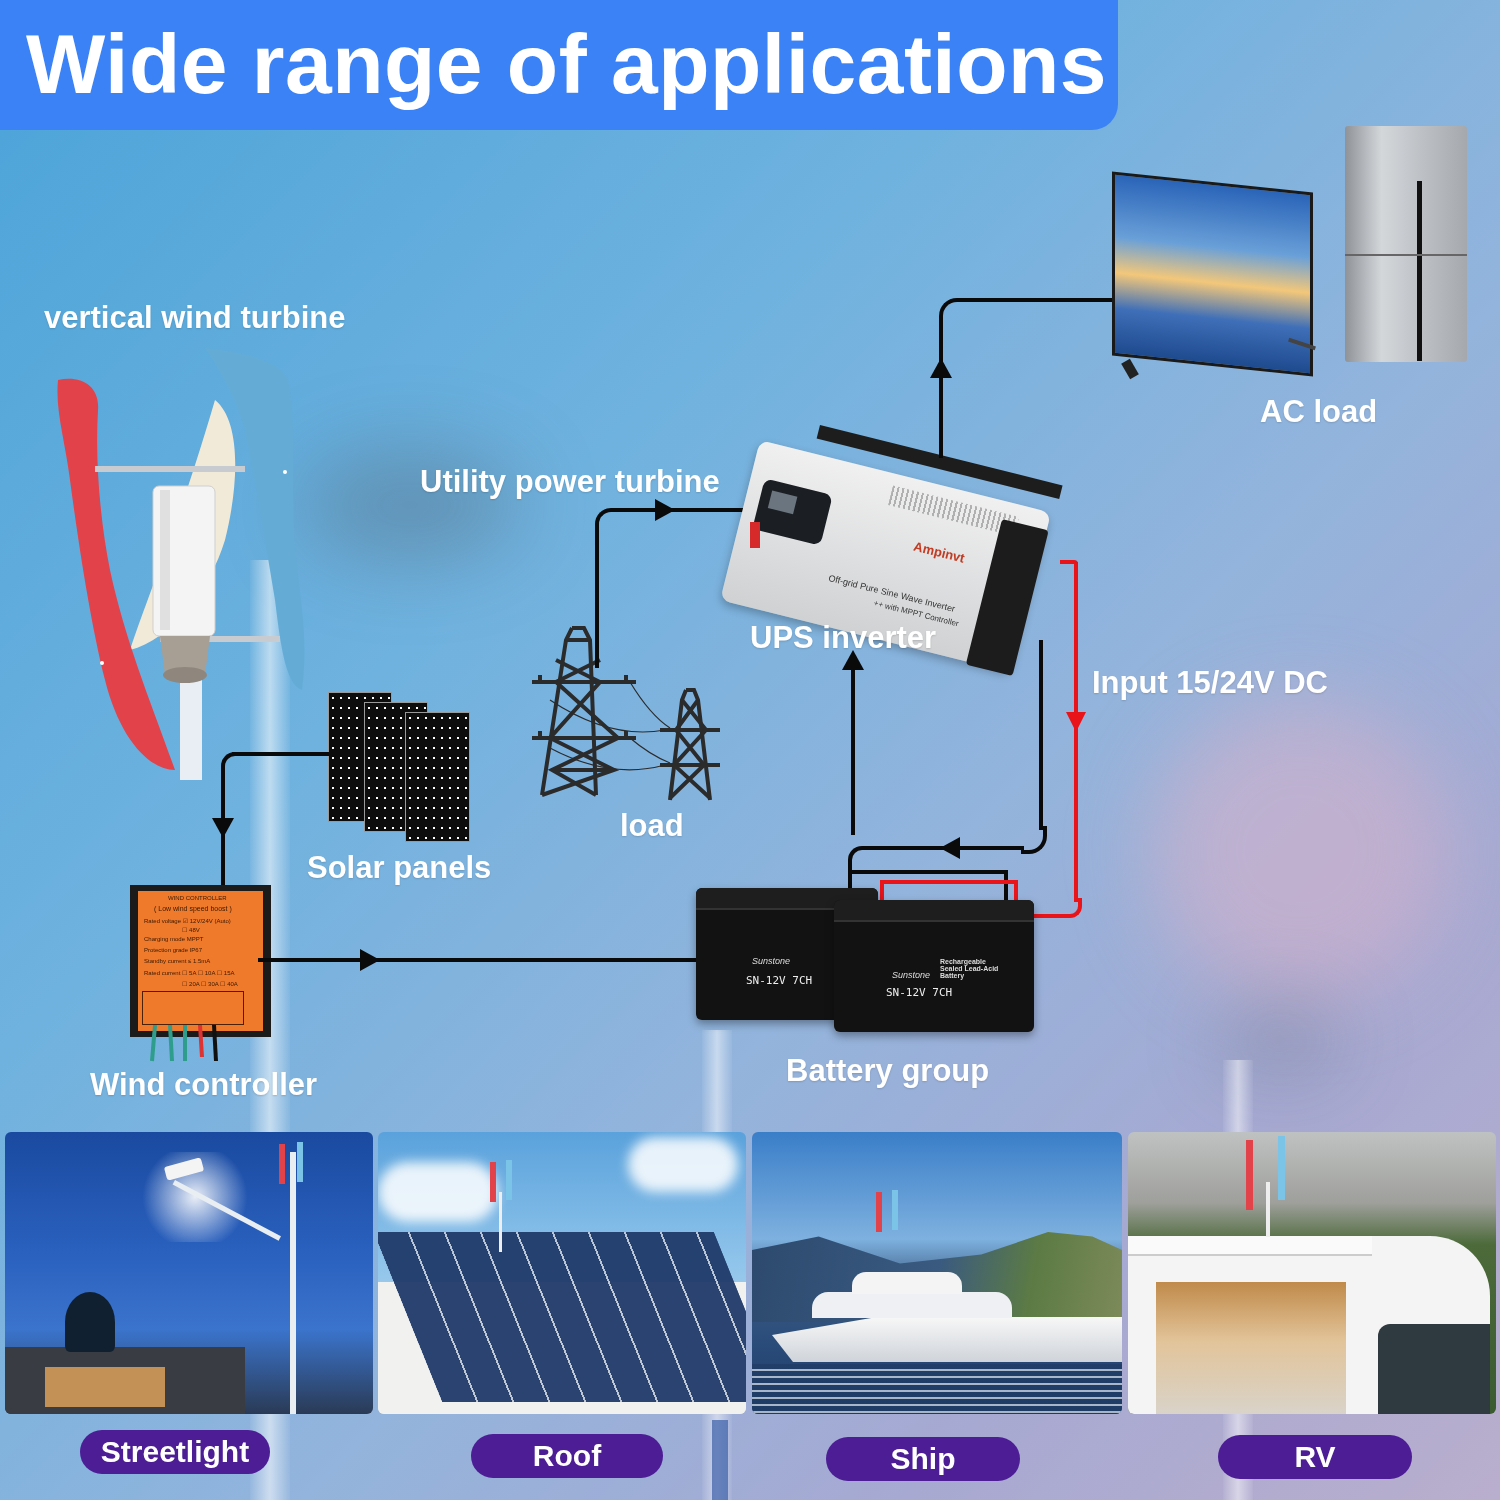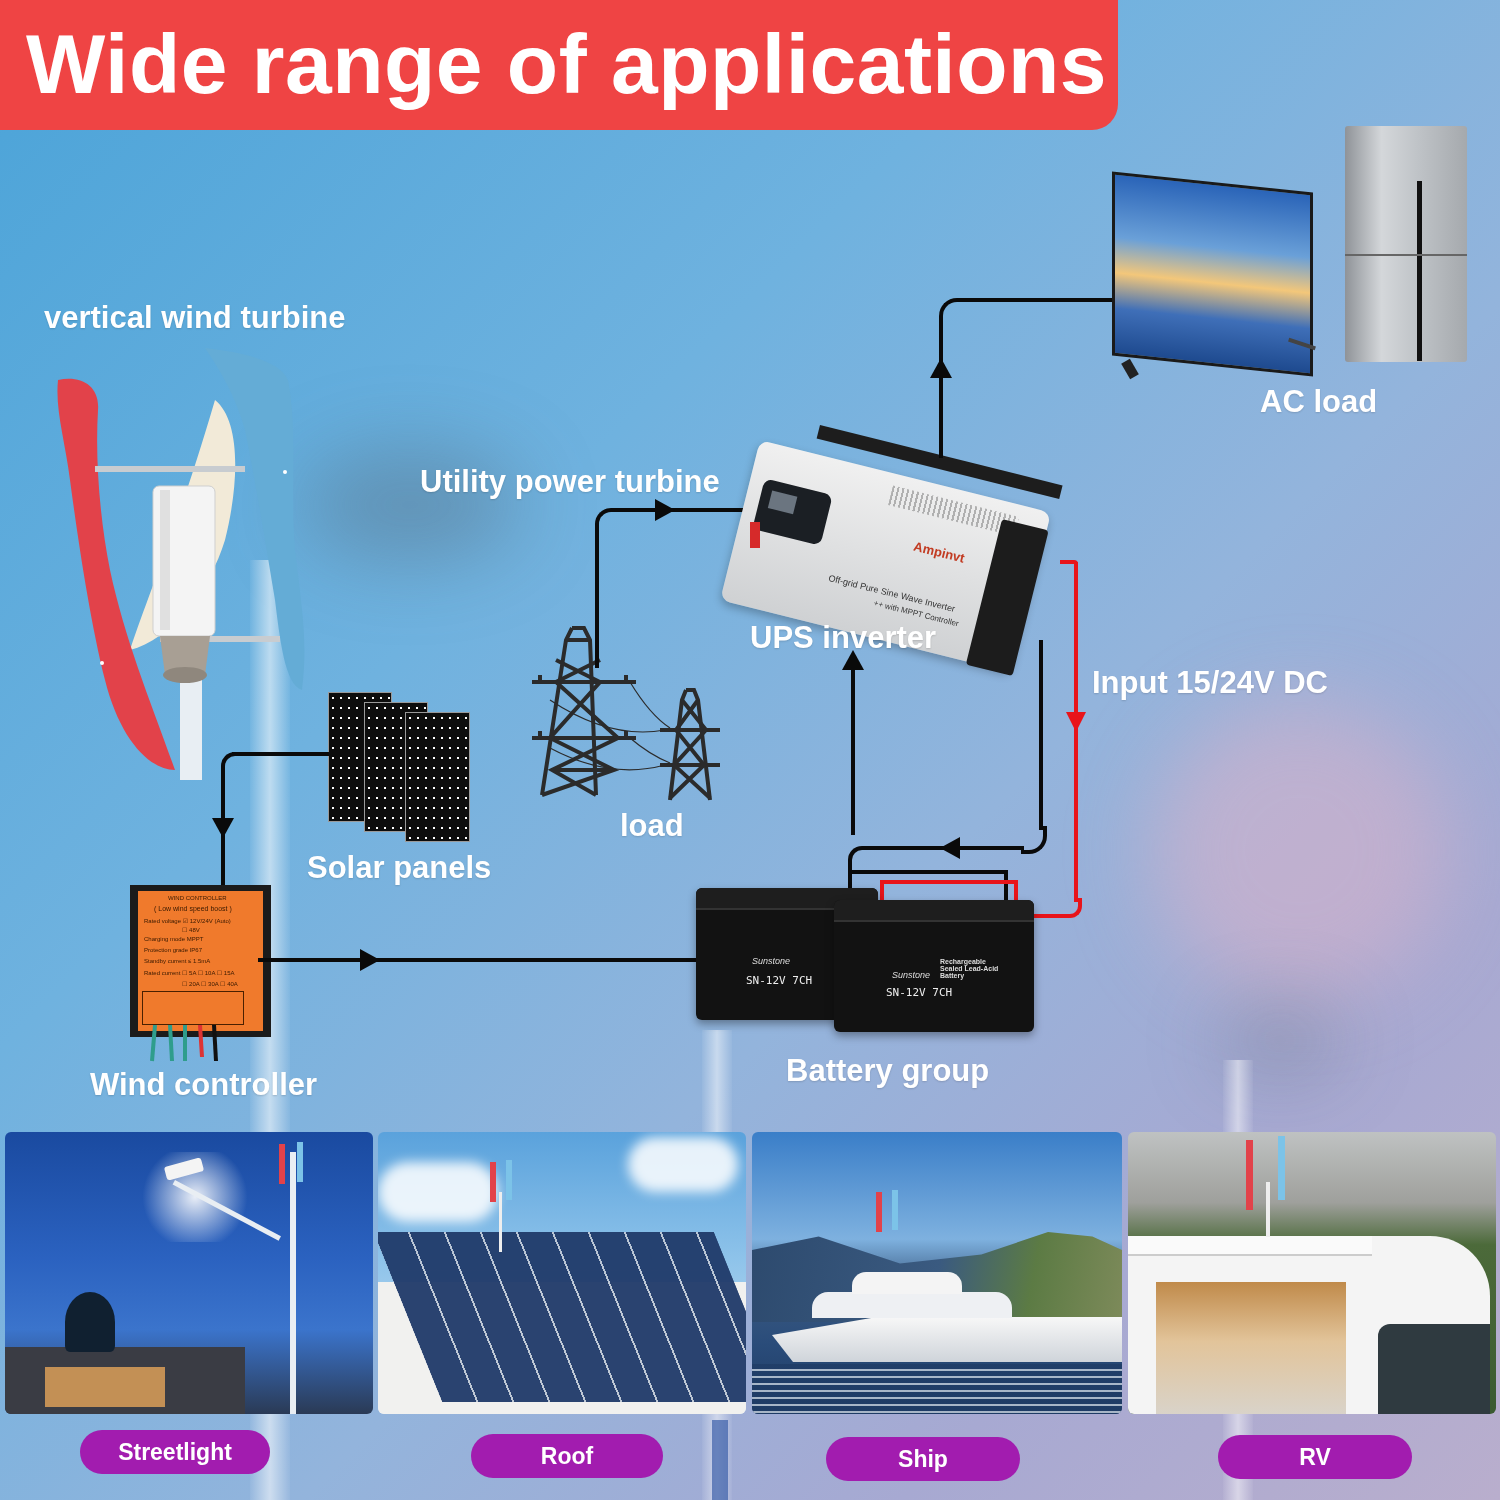--- a/index.html
+++ b/index.html
@@ -5,21 +5,21 @@
   html, body { margin:0; padding:0; }
   body {
     width:1500px; height:1500px; position:relative; overflow:hidden;
     font-family:"Liberation Sans", "DejaVu Sans", sans-serif;
     background: linear-gradient(135deg, #4aa3d8 0%, #6fb2df 35%, #93b4dc 60%, #a7a9d2 80%, #b9aecd 100%);
   }
   .bg-glow { position:absolute; border-radius:50%; filter:blur(40px); }
   .abs { position:absolute; }
   .banner {
     position:absolute; left:0; top:0; width:1118px; height:130px;
-    background:#ef4444; border-bottom-right-radius:26px;
+    background:#3b82f6; border-bottom-right-radius:26px;
   }
   .banner-title {
     position:absolute; left:26px; top:14px; color:#fff; font-weight:bold;
     font-size:84px; letter-spacing:0.5px; line-height:100px; white-space:nowrap;
   }
   .label { position:absolute; color:#fff; font-weight:bold; white-space:nowrap; text-shadow:0 1px 2px rgba(0,0,0,0.15); }
   .lbl-md { font-size:31px; }
   .wire { position:absolute; background:#0a0a0a; }
   .wire-red { position:absolute; background:#e8141a; }
   .arrow { position:absolute; width:0; height:0; }
@@ -50,22 +50,22 @@
   .wc-line { position:absolute; left:6px; color:#3a1a00; font-size:6px; white-space:nowrap; }
 
   
   .panel { position:absolute; background-color:#0d0d0d;
     background-image:radial-gradient(circle,#fff 0.9px,transparent 1.2px);
     background-size:8px 10px; border:1px solid #999; }
 
   
   .photo { position:absolute; top:1132px; height:282px; border-radius:6px; overflow:hidden; }
   .pill {
-    position:absolute; height:44px; border-radius:22px; background:#a21caf; color:#fff;
-    font-weight:bold; font-size:23px; display:flex; align-items:center; justify-content:center;
+    position:absolute; height:44px; border-radius:22px; background:#4c1d95; color:#fff;
+    font-weight:bold; font-size:30px; display:flex; align-items:center; justify-content:center;
   }
   
   .tv { position:absolute; left:1112px; top:182px; width:195px; height:178px;
     background:linear-gradient(180deg,#2a64b8 0%,#6aa0d8 35%,#f3c77a 55%,#3f6fb8 75%,#1e4a8f 100%);
     border:3px solid #1a1a1a; transform:skewY(6deg); }
   .fridge { position:absolute; left:1345px; top:126px; width:122px; height:236px;
     background:linear-gradient(90deg,#8f9398,#d4d7da 30%,#bfc3c7 60%,#a5a9ad);
     border-radius:3px; }
   .fridge::before { content:""; position:absolute; left:72px; top:55px; width:5px; height:180px; background:#111; }
   .fridge::after { content:""; position:absolute; left:0; right:0; top:128px; height:2px; background:#666; }
@@ -191,21 +191,21 @@
 
 <div class="wire" style="left:939px;top:318px;width:4px;height:140px;"></div>
 <div class="wire" style="left:939px;top:298px;width:22px;height:22px;border-radius:18px 0 0 0;background:transparent;border-left:4px solid #0a0a0a;border-top:4px solid #0a0a0a;"></div>
 <div class="wire" style="left:959px;top:298px;width:155px;height:4px;"></div>
 <div class="arrow" style="left:930px;top:358px;border-left:11px solid transparent;border-right:11px solid transparent;border-bottom:20px solid #0a0a0a;"></div>
 
 <div class="tv"></div>
 <div class="abs" style="left:1125px;top:360px;width:10px;height:18px;background:#222;transform:rotate(-30deg);"></div>
 <div class="abs" style="left:1288px;top:342px;width:28px;height:4px;background:#444;transform:rotate(18deg);"></div>
 <div class="fridge"></div>
-<div class="label lbl-md" style="left:1260px;top:384px;">AC load</div>
+<div class="label lbl-md" style="left:1260px;top:394px;">AC load</div>
 
 <div class="wire" style="left:851px;top:660px;width:4px;height:175px;"></div>
 <div class="arrow" style="left:842px;top:650px;border-left:11px solid transparent;border-right:11px solid transparent;border-bottom:20px solid #0a0a0a;"></div>
 
 <div class="wire" style="left:1039px;top:640px;width:4px;height:190px;"></div>
 <div class="wire" style="left:1021px;top:826px;width:22px;height:24px;border-radius:0 0 18px 0;background:transparent;border-right:4px solid #0a0a0a;border-bottom:4px solid #0a0a0a;"></div>
 <div class="wire" style="left:866px;top:846px;width:158px;height:4px;"></div>
 <div class="wire" style="left:848px;top:846px;width:20px;height:20px;border-radius:14px 0 0 0;background:transparent;border-left:4px solid #0a0a0a;border-top:4px solid #0a0a0a;"></div>
 <div class="wire" style="left:848px;top:864px;width:4px;height:26px;"></div>
 <div class="arrow" style="left:940px;top:837px;border-top:11px solid transparent;border-bottom:11px solid transparent;border-right:20px solid #0a0a0a;"></div>

